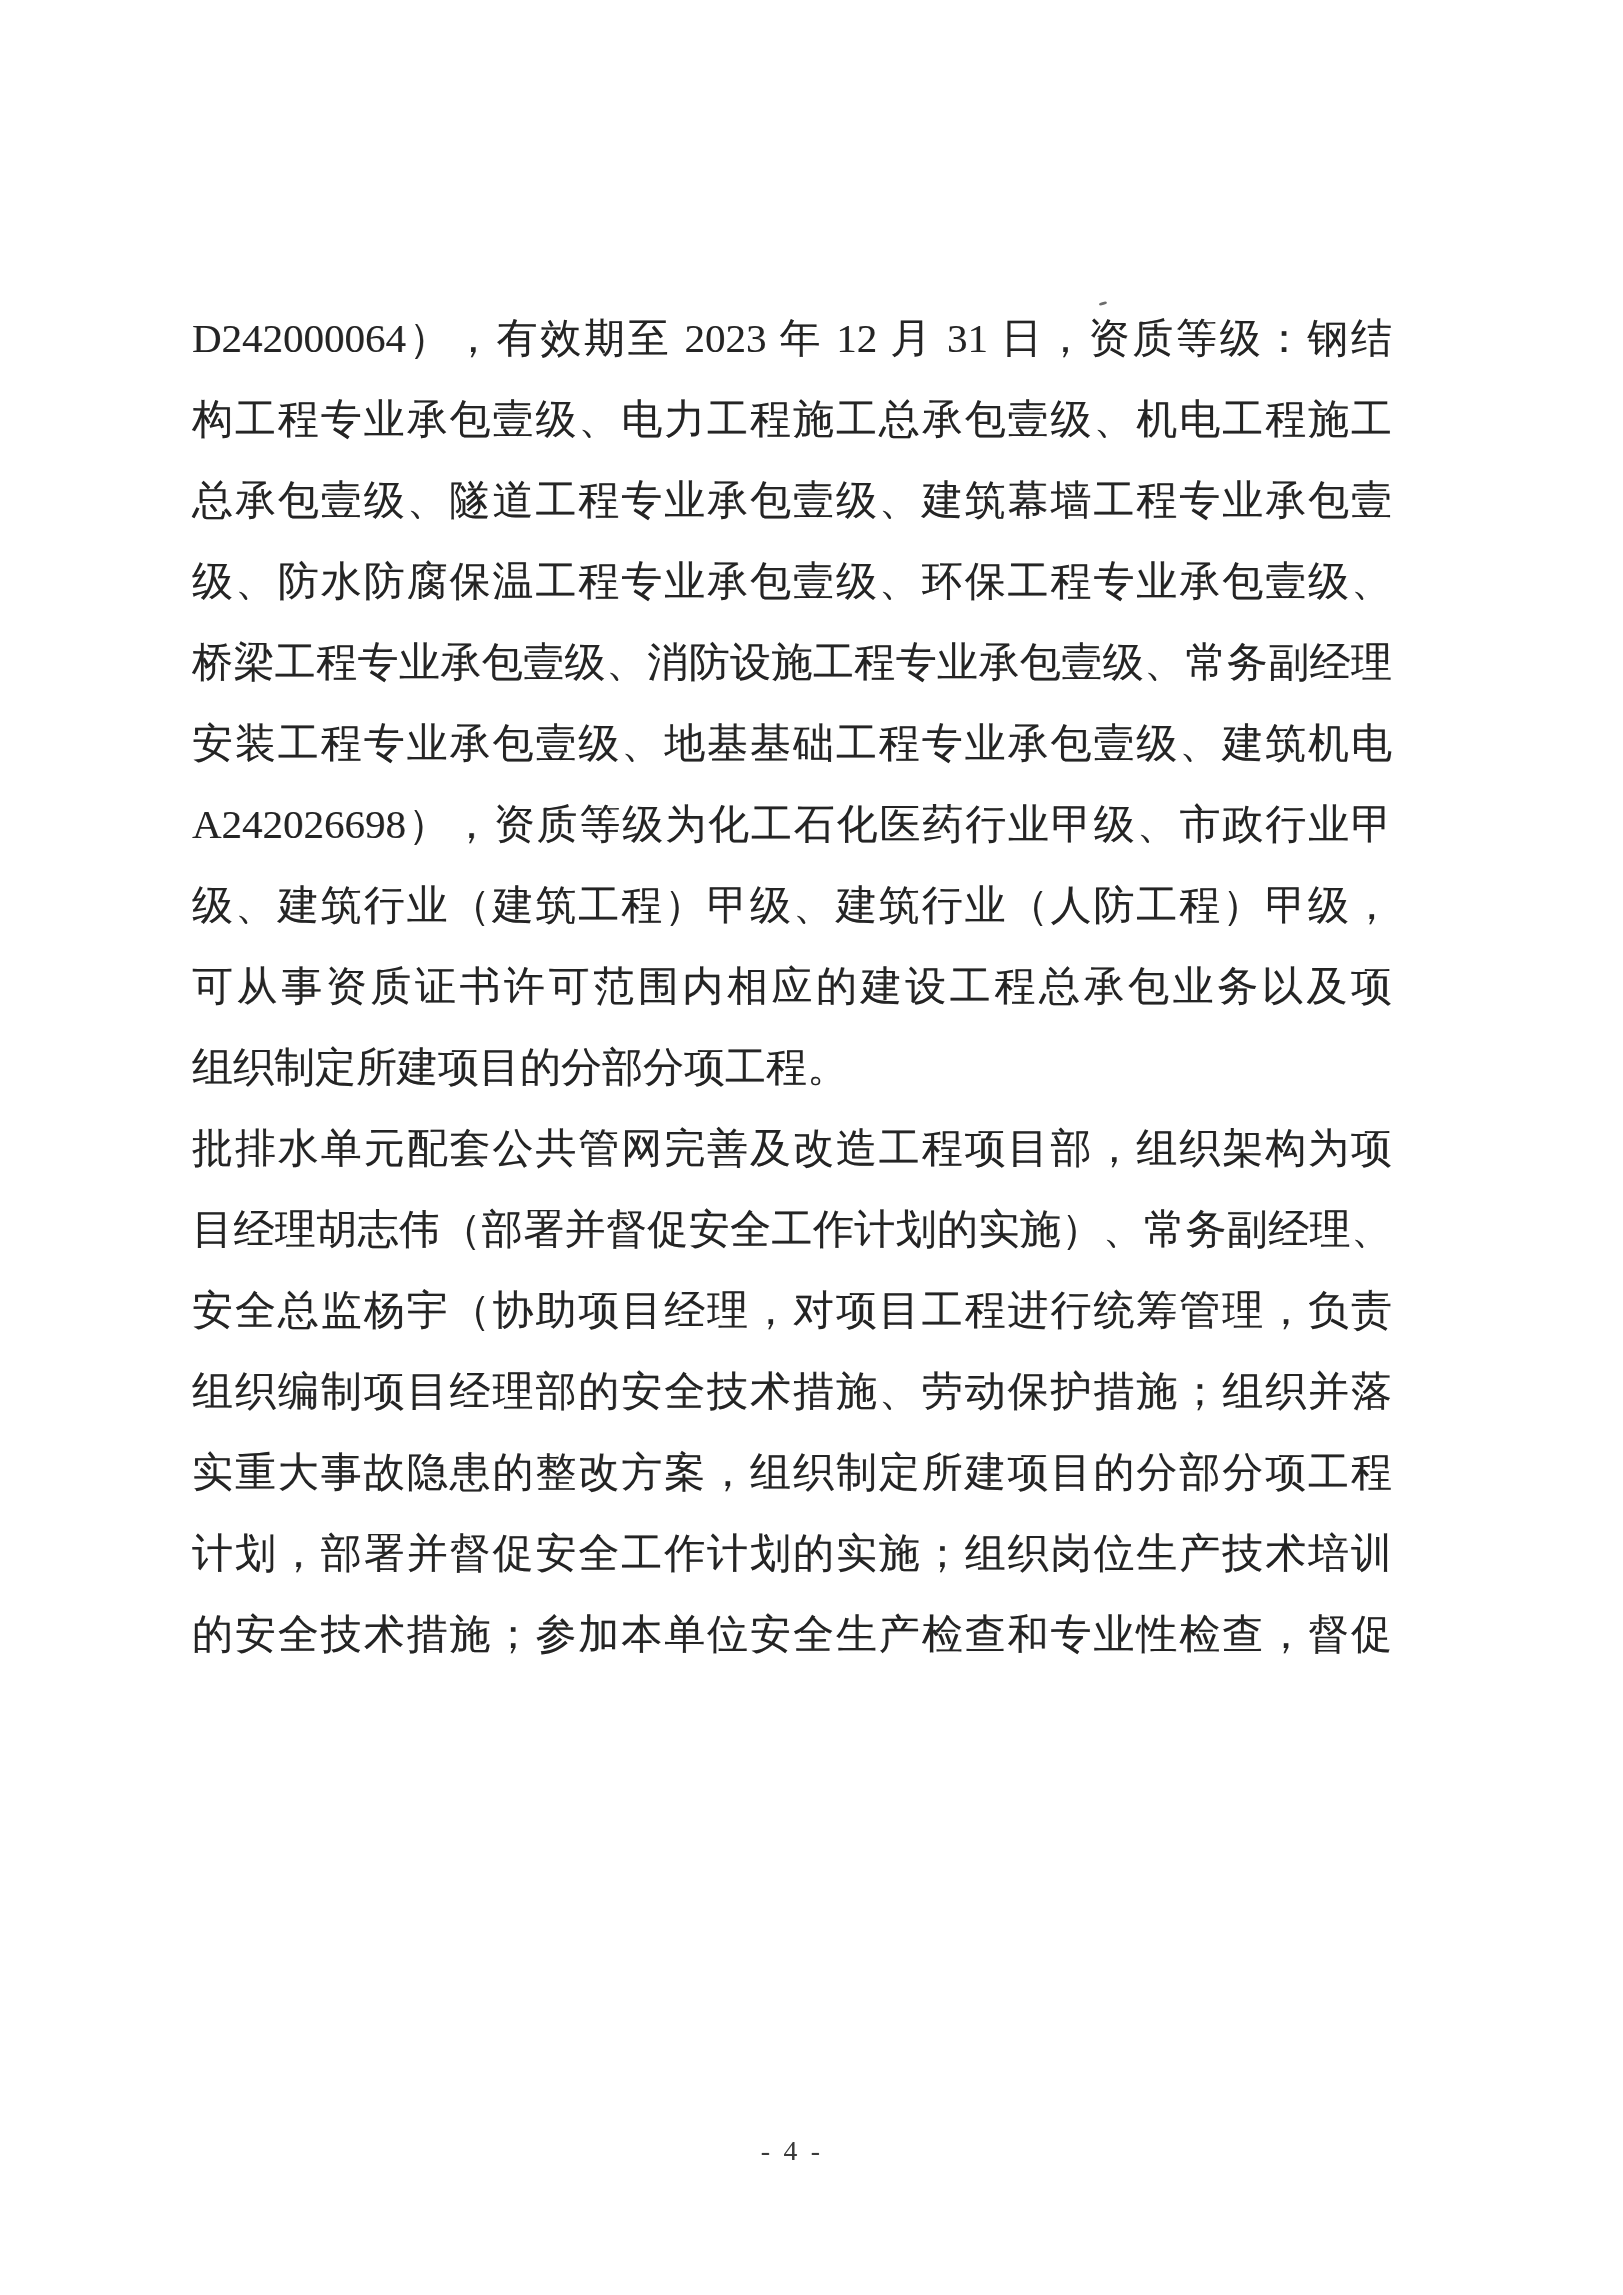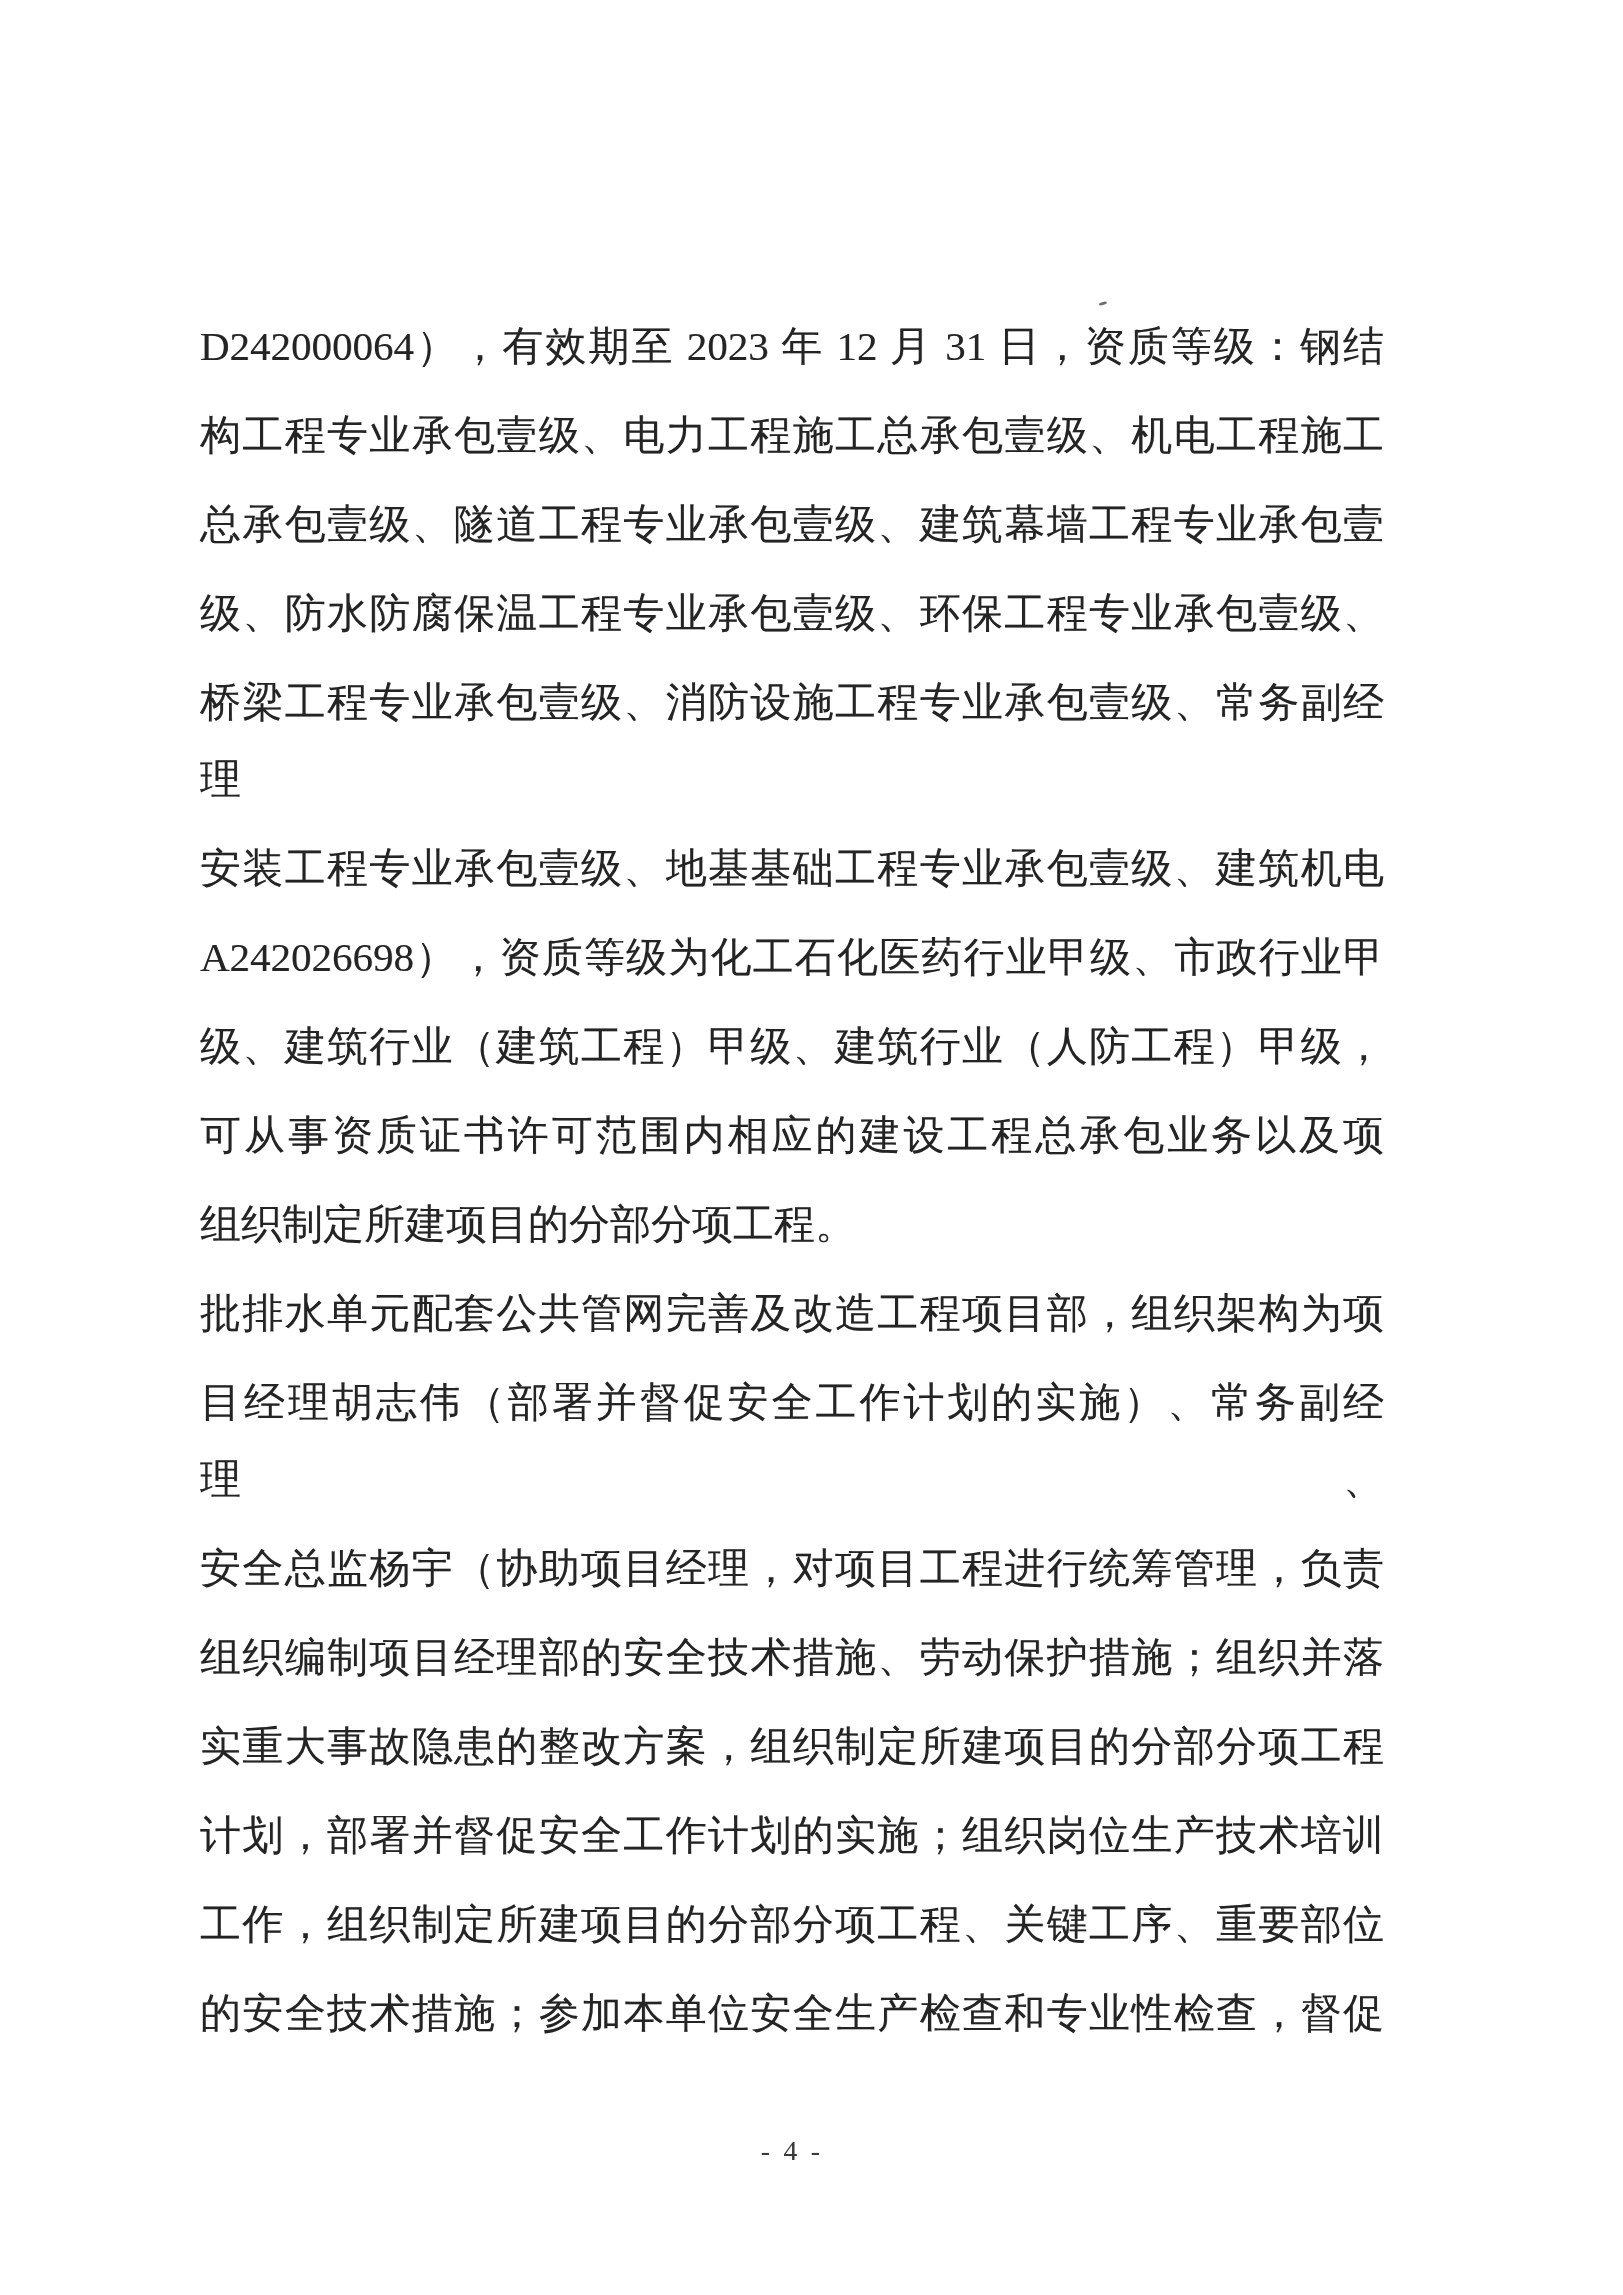--- a/index.html
+++ b/index.html
@@ -22,21 +22,21 @@
     position: absolute;
     left: 188px;
     top: 296px;
     width: 1208px;
     color: #242424;
     font-size: 41px;
     line-height: 77px;
     text-shadow: 0.3px 0.3px 0.5px rgba(45,45,45,0.35);
   }
   .line {
-    margin: 12px;
+    margin: 4px;
     padding: 0;
     text-align: justify;
     text-align-last: justify;
     white-space: normal;
   }
   .line.para-end {
     text-align-last: left;
   }
   .line.indent {
     text-indent: 88px;
@@ -81,21 +81,20 @@
     <p class="line">A242026698），资质等级为化工石化医药行业甲级、市政行业甲</p>
     <p class="line">级、建筑行业（建筑工程）甲级、建筑行业（人防工程）甲级，</p>
     <p class="line">可从事资质证书许可范围内相应的建设工程总承包业务以及项</p>
     <p class="line para-end">组织制定所建项目的分部分项工程。</p>
     <p class="line">批排水单元配套公共管网完善及改造工程项目部，组织架构为项</p>
     <p class="line">目经理胡志伟（部署并督促安全工作计划的实施）、常务副经理、</p>
     <p class="line">安全总监杨宇（协助项目经理，对项目工程进行统筹管理，负责</p>
     <p class="line">组织编制项目经理部的安全技术措施、劳动保护措施；组织并落</p>
     <p class="line">实重大事故隐患的整改方案，组织制定所建项目的分部分项工程</p>
     <p class="line">计划，部署并督促安全工作计划的实施；组织岗位生产技术培训</p>
-    <p class="line">工作，组织制定所建项目的分部分项工程、关键工序、重要部位</p>
     <p class="line">的安全技术措施；参加本单位安全生产检查和专业性检查，督促</p>
   </section>
 
   <footer>
     <div class="page-number">- 4 -</div>
   </footer>
 
 </main>
 
 

